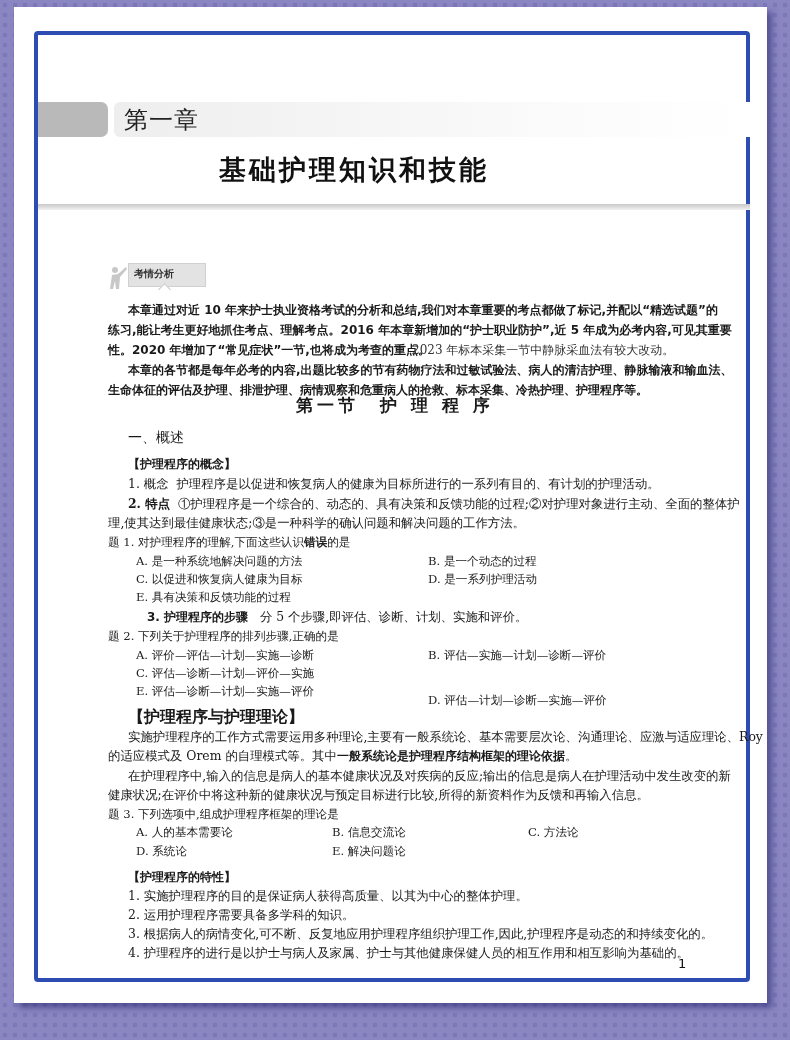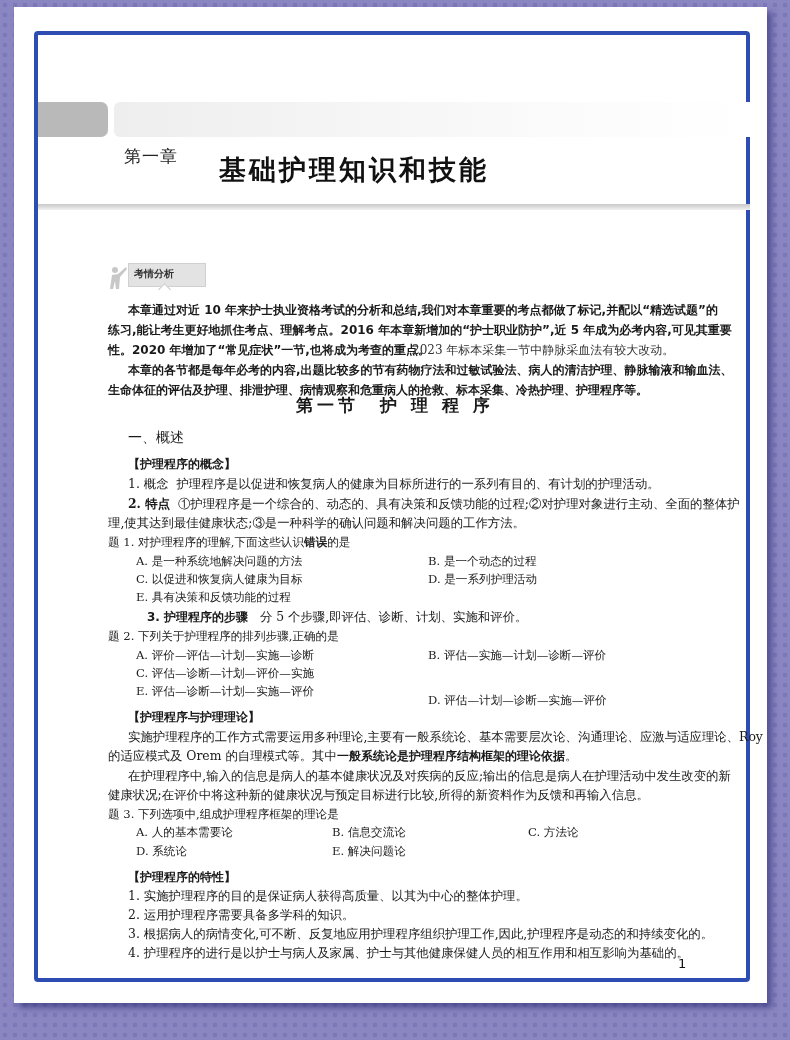--- a/index.html
+++ b/index.html
@@ -25,23 +25,23 @@
   .chapter-tab-gray {
     position: absolute; left: 38px; top: 102px; width: 70px; height: 35px;
     background: #b9b9b9; border-radius: 0 7px 7px 0;
   }
   .chapter-bar {
     position: absolute; left: 114px; top: 102px; width: 636px; height: 35px;
     background: linear-gradient(to right, #eeeeee, #fbfbfb 70%, #ffffff);
     border-radius: 6px 0 0 6px;
   }
   .chapter-label {
-    position: absolute; left: 124px; top: 103px; font-size: 17px;
+    position: absolute; left: 124px; top: 103px; font-size: 24px;
     font-family: "DejaVu Sans", "Liberation Sans", sans-serif; color: #222;
-    letter-spacing: 1px; line-height: 34px; margin-top: 36px;
+    letter-spacing: 1px; line-height: 34px;
   }
   .chapter-title {
     position: absolute; left: 0; width: 708px; top: 152px; text-align: center;
     font-size: 27px; font-weight: bold; letter-spacing: 3px; color: #111;
   }
   .title-rule {
     position: absolute; left: 38px; top: 204px; width: 712px; height: 6px;
     background: linear-gradient(to bottom, #c9c9c9, #dcdcdc 50%, #f2f2f2);
   }
   .analysis-tag {
@@ -132,21 +132,21 @@
   <span class="bold sans" style="font-size:12px;margin-left:19px;">3. 护理程序的步骤</span>&nbsp;&nbsp;&nbsp;<span>分 5 个步骤,即评估、诊断、计划、实施和评价。</span>
 </div>
 
 <div class="txt q" style="left:108px; top:626px;">题 2. 下列关于护理程序的排列步骤,正确的是</div>
 <div class="txt q" style="left:136px; top:645px;">A. 评价—评估—计划—实施—诊断</div>
 <div class="txt q" style="left:428px; top:645px;">B. 评估—实施—计划—诊断—评价</div>
 <div class="txt q" style="left:136px; top:663px;">C. 评估—诊断—计划—评价—实施</div>
 <div class="txt q" style="left:428px; top:690px;">D. 评估—计划—诊断—实施—评价</div>
 <div class="txt q" style="left:136px; top:681px;">E. 评估—诊断—计划—实施—评价</div>
 
-<div class="txt bold" style="left:128px; top:707px; font-size:12px;">【护理程序与护理理论】</div>
+<div class="txt bold" style="left:128px; top:707px; font-size:16px;">【护理程序与护理理论】</div>
 <div class="txt" style="left:128px; top:727px;">实施护理程序的工作方式需要运用多种理论,主要有一般系统论、基本需要层次论、沟通理论、应激与适应理论、Roy</div>
 <div class="txt" style="left:108px; top:746px;">
   <span>的适应模式及 Orem 的自理模式等。其中</span><span class="bold sans" style="font-size:12px;">一般系统论是护理程序结构框架的理论依据</span><span>。</span>
 </div>
 <div class="txt" style="left:128px; top:766px;">在护理程序中,输入的信息是病人的基本健康状况及对疾病的反应;输出的信息是病人在护理活动中发生改变的新</div>
 <div class="txt" style="left:108px; top:785px;">健康状况;在评价中将这种新的健康状况与预定目标进行比较,所得的新资料作为反馈和再输入信息。</div>
 
 <div class="txt q" style="left:108px; top:804px;">题 3. 下列选项中,组成护理程序框架的理论是</div>
 <div class="txt q" style="left:136px; top:822px;">A. 人的基本需要论</div>
 <div class="txt q" style="left:332px; top:822px;">B. 信息交流论</div>

